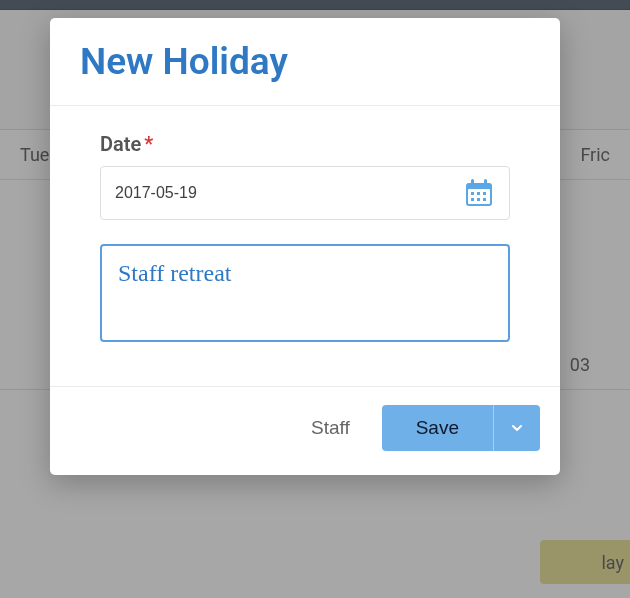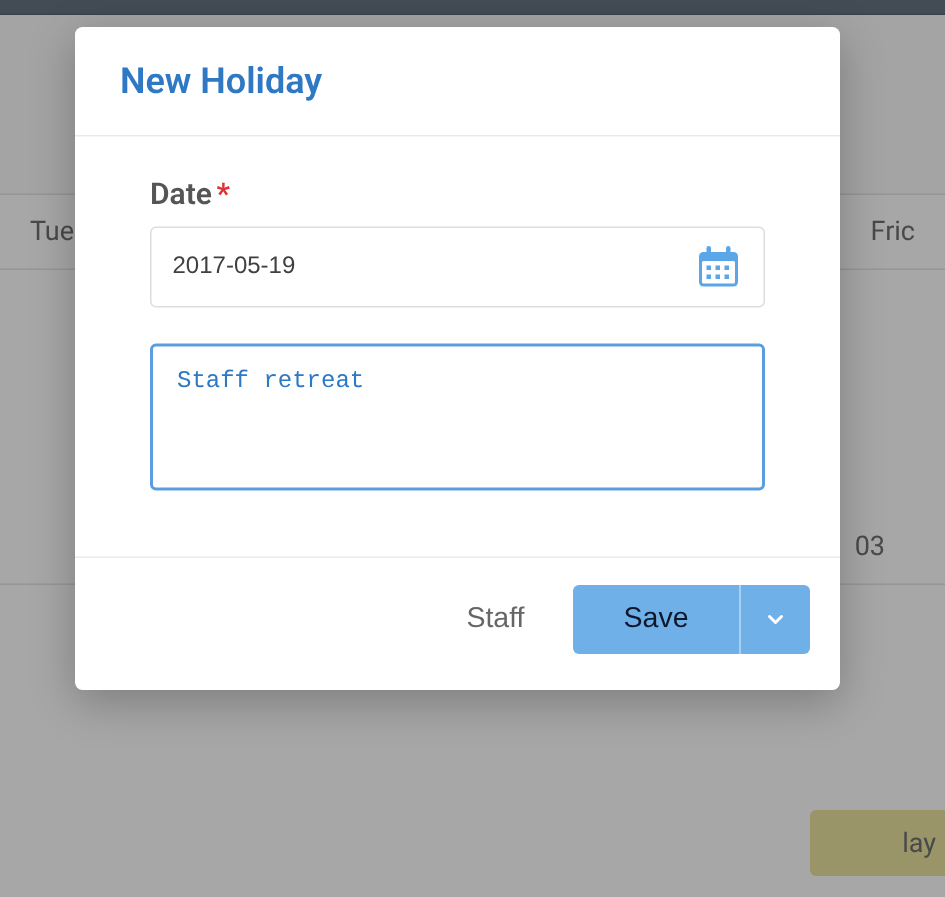--- a/index.html
+++ b/index.html
@@ -72,21 +72,21 @@
       background: #fff;
       border-radius: 5px;
       box-shadow: 0 8px 30px rgba(0,0,0,0.25);
       overflow: hidden;
     }
     .modal-header {
       padding: 22px 30px 22px;
       border-bottom: 1px solid #eaeaea;
     }
     .modal-title {
-      font-size: 24px;
+      font-size: 37px;
       font-weight: 600;
       color: #2e78c4;
     }
     .modal-body {
       padding: 26px 50px 40px 50px;
     }
     .field-group { margin-bottom: 24px; }
     .field-label {
       font-size: 20px;
       font-weight: 600;
@@ -118,23 +118,23 @@
       height: 32px;
       cursor: pointer;
     }
     .cal-icon svg { display: block; }
     .desc-input {
       width: 100%;
       border: 2px solid #5a9ee0;
       border-radius: 4px;
       min-height: 98px;
       padding: 14px 16px;
-      font-size: 16px;
+      font-size: 24px;
       color: #2e78c4;
-      font-family: Liberation Mono, monospace;
+      font-family: Liberation Serif, serif;
       resize: none;
       outline: none;
     }
     .modal-footer {
       border-top: 1px solid #eaeaea;
       padding: 18px 20px 24px;
       display: flex;
       justify-content: flex-end;
       align-items: center;
       gap: 26px;

